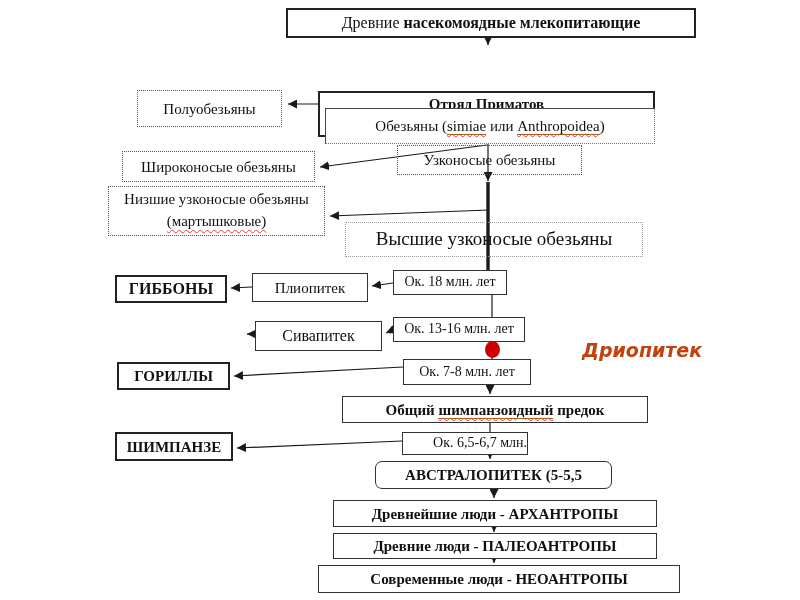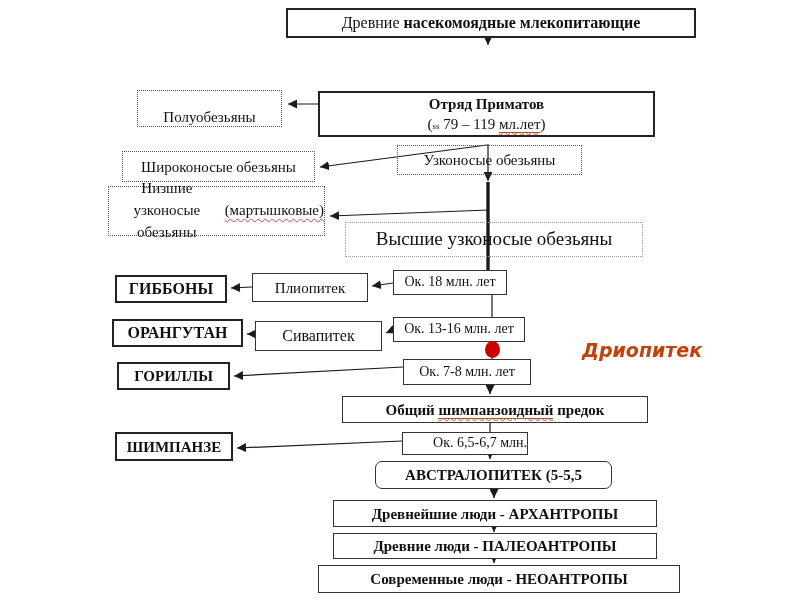--- a/index.html
+++ b/index.html
@@ -16,25 +16,25 @@
   .b-mixed{border-top:1px solid #444;border-left:1px solid #444;
            border-right:1px dotted #777;border-bottom:1px dotted #777;}
   .u-both{border-bottom:1px solid #a16207;text-decoration:underline;text-decoration-style:wavy;
           text-decoration-color:#e34040;text-decoration-thickness:1px;text-underline-offset:2px;}
   .wavy{text-decoration:underline;text-decoration-style:wavy;text-decoration-color:#e34040;
         text-decoration-thickness:1px;text-underline-offset:3px;text-align:center;}
   .approx{font-size:9px;}
   
   #n-root{left:286px;top:8px;width:410px;height:30px;font-size:16px;}
   #n-primates{left:318px;top:48px;width:337px;height:46px;flex-direction:column;font-size:15px;line-height:1.35;margin-top:43px;}
-  #n-semimonkeys{left:137px;top:90px;width:145px;height:37px;font-size:15px;align-items:flex-end;}
+  #n-semimonkeys{left:137px;top:90px;width:145px;height:37px;font-size:15px;}
   #n-monkeys{left:325px;top:108px;width:330px;height:36px;font-size:15px;}
   #n-broadnose{left:122px;top:151px;width:193px;height:31px;font-size:15px;}
   #n-narrownose{left:397px;top:145px;width:185px;height:30px;font-size:15px;}
-  #n-lowernarrow{left:108px;top:186px;width:217px;height:50px;font-size:15px;flex-direction:row;line-height:1.45;}
+  #n-lowernarrow{left:108px;top:186px;width:217px;height:50px;font-size:15px;flex-direction:column;line-height:1.45;}
   #n-highernarrow{left:345px;top:222px;width:298px;height:35px;font-size:19px;}
   #n-gibbons{left:115px;top:275px;width:112px;height:28px;font-size:16px;font-weight:bold;}
   #n-plio{left:252px;top:273px;width:116px;height:29px;font-size:15px;}
   #n-t18{left:393px;top:270px;width:114px;height:25px;font-size:14px;}
   #n-orangutan{left:112px;top:319px;width:131px;height:28px;font-size:16px;font-weight:bold;}
   #n-siva{left:255px;top:321px;width:127px;height:30px;font-size:16px;}
   #n-t1316{left:393px;top:317px;width:132px;height:25px;font-size:14px;}
   #n-gorillas{left:117px;top:362px;width:113px;height:28px;font-size:15px;font-weight:bold;}
   #n-t78{left:403px;top:359px;width:128px;height:26px;font-size:14px;}
   #n-ancestor{left:342px;top:396px;width:306px;height:27px;font-size:15px;font-weight:bold;}
@@ -90,20 +90,23 @@
 
   <div class="node b2" id="n-primates">
     <div><b>Отряд Приматов</b></div>
     <div><span>(</span><span class="approx">ss</span><span> 79 – 119 </span><span class="u-both">мл.лет</span><span>)</span></div>
   </div>
 
   <div class="node bd" id="n-semimonkeys">
     <span>Полуобезьяны</span>
   </div>
 
+  <div class="node b-mixed" id="n-monkeys">
+    <span><span>Обезьяны (</span><span class="u-both">simiae</span><span> или </span><span class="u-both">Anthropoidea</span><span>)</span></span>
+  </div>
 
   <div class="node bd" id="n-broadnose">
     <span>Широконосые обезьяны</span>
   </div>
 
   <div class="node bd clear" id="n-narrownose">
     <span>Узконосые обезьяны</span>
   </div>
 
   <div class="node bd" id="n-lowernarrow">
@@ -118,23 +121,20 @@
   <div class="node b2" id="n-gibbons">
     <span>ГИББОНЫ</span>
   </div>
   <div class="node b1" id="n-plio">
     <span>Плиопитек</span>
   </div>
   <div class="node b1" id="n-t18">
     <span>Ок. 18 млн. лет</span>
   </div>
 
-  <div class="node b2" id="n-orangutan">
-    <span>ОРАНГУТАН</span>
-  </div>
   <div class="node b1" id="n-siva">
     <span>Сивапитек</span>
   </div>
   <div class="node b1" id="n-t1316">
     <span>Ок. 13-16 млн. лет</span>
   </div>
 
   <div id="dot"></div>
   <div id="dryo">
     <span>Дриопитек</span>

